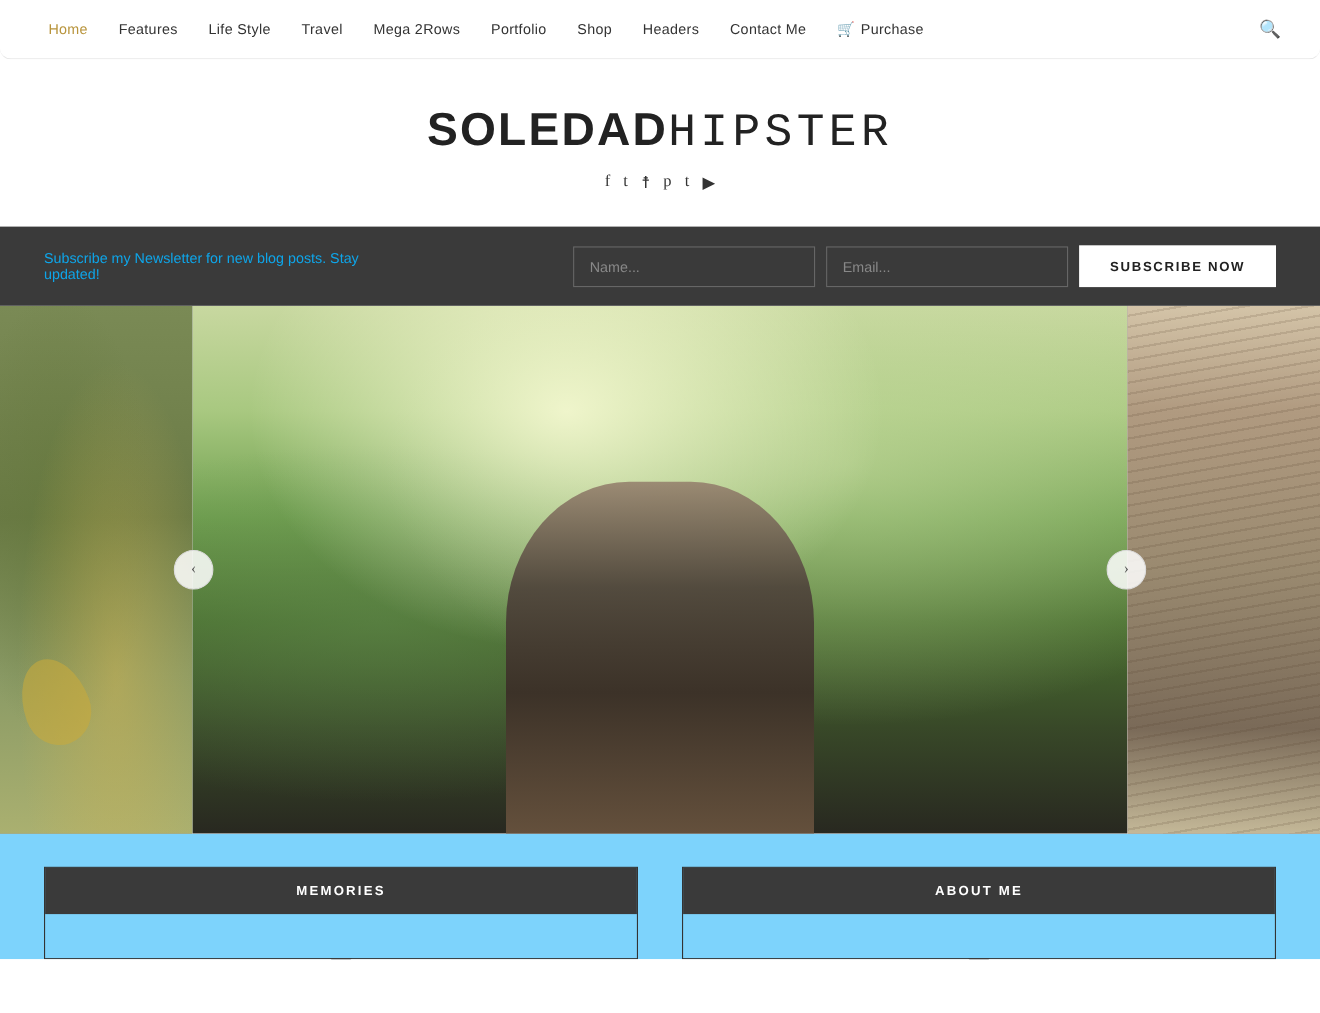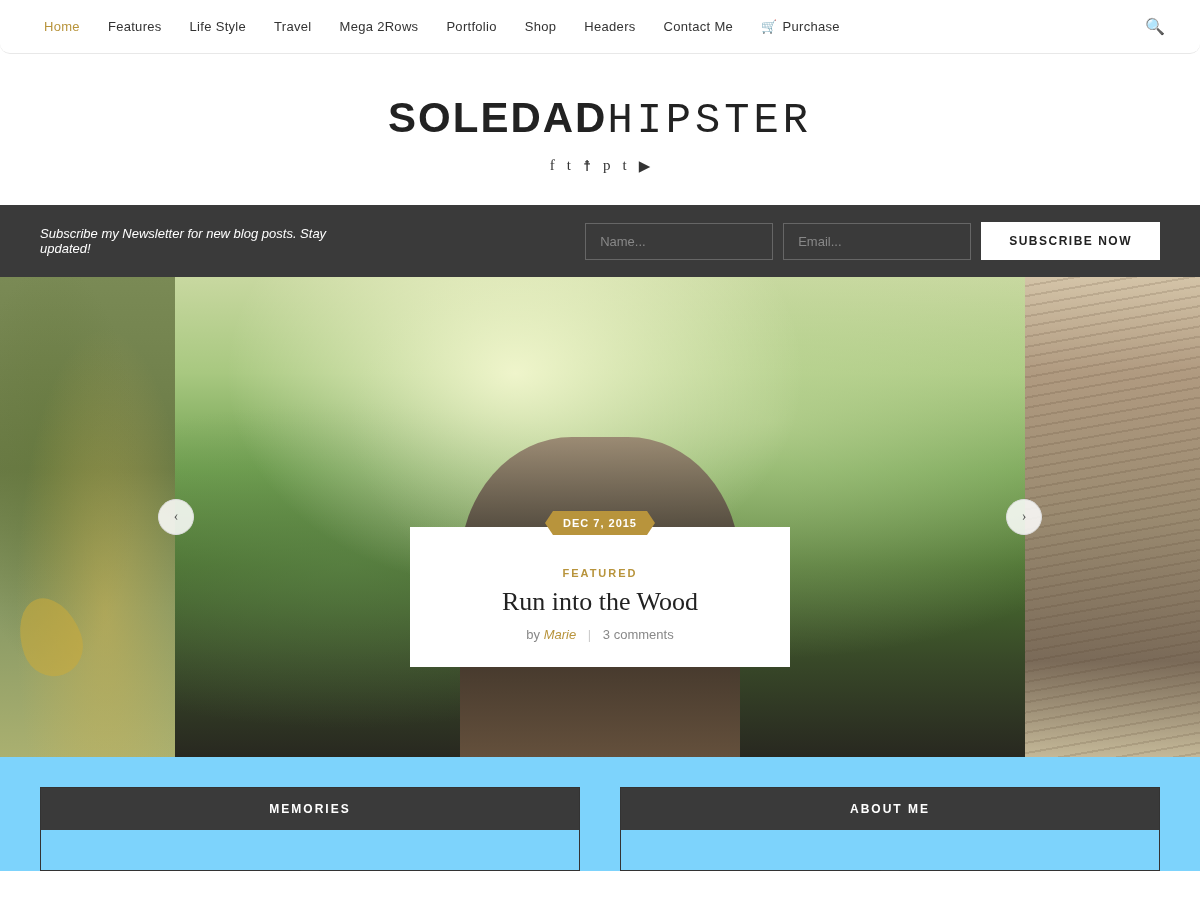--- a/index.html
+++ b/index.html
@@ -76,42 +76,41 @@
     
     .newsletter-bar {
       background: #3a3a3a;
       display: flex;
       align-items: center;
       justify-content: space-between;
       padding: 0 40px;
       height: 72px;
     }
     .newsletter-text {
-      color: #ffffff;
+      color: #0ea5e9;
       font-size: 13px;
       font-family: 'Arial', sans-serif;
       flex-shrink: 0;
       max-width: 300px;
-      font-style: italic;
     }
     .newsletter-inputs {
       display: flex;
       gap: 10px;
       align-items: center;
       flex: 1;
       justify-content: flex-end;
       margin-left: 40px;
     }
     .newsletter-inputs input {
       background: transparent;
       border: 1px solid #666;
       color: #0ea5e9;
       padding: 10px 14px;
       font-size: 13px;
-      width: 188px;
+      width: 220px;
       outline: none;
       font-family: 'Arial', sans-serif;
     }
     .newsletter-inputs input::placeholder { color: #888; }
     .subscribe-btn {
       background: #fff;
       color: #222;
       border: none;
       padding: 12px 28px;
       font-size: 12px;
@@ -421,32 +420,20 @@
 
 <div class="slider-section">
 
   <div class="slide-side slide-side-left">
     <div class="slide-left-visual"></div>
   </div>
 
   <div class="slide-main">
     <div class="slide-main-bg"></div>
 
-    <div class="slide-card">
-      <div class="slide-date-badge">DEC 7, 2015</div>
-      <div class="slide-category">FEATURED</div>
-      <h2 class="slide-title">Run into the Wood</h2>
-      <div class="slide-meta">
-        <span>by</span>
-        <span> </span>
-        <span class="author">Marie</span>
-        <span class="separator">|</span>
-        <span>3 comments</span>
-      </div>
-    </div>
   </div>
 
   <div class="slide-side slide-side-right">
     <div class="slide-right-visual"></div>
   </div>
 
   <div class="slider-arrow slider-arrow-left">‹</div>
   <div class="slider-arrow slider-arrow-right">›</div>
 </div>
 

